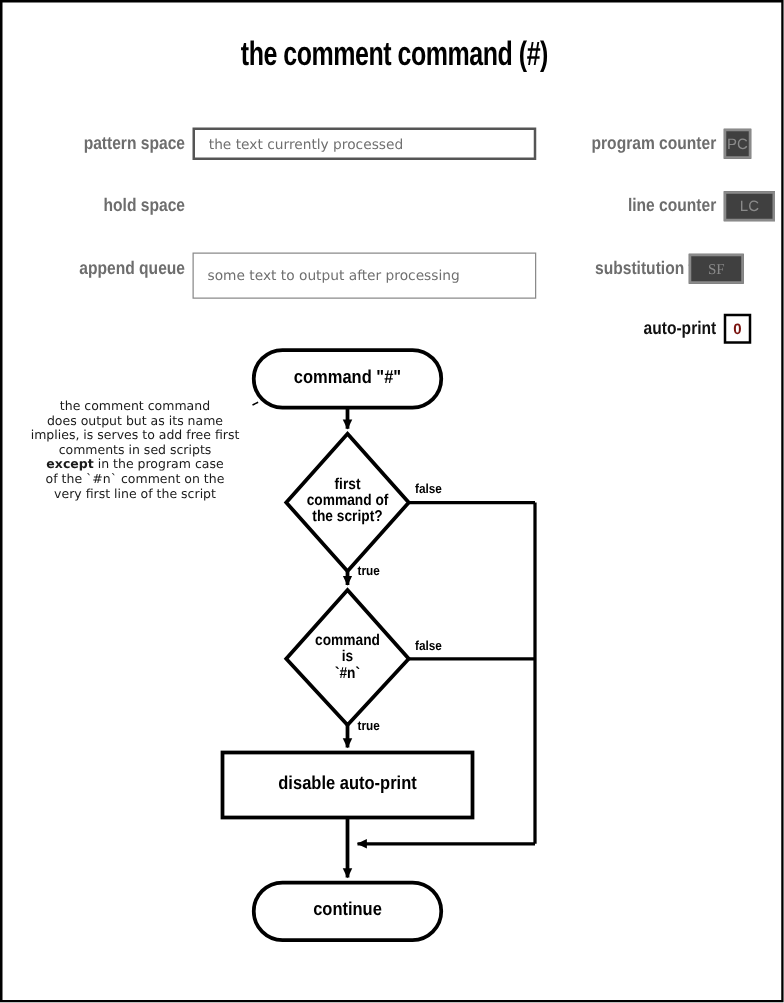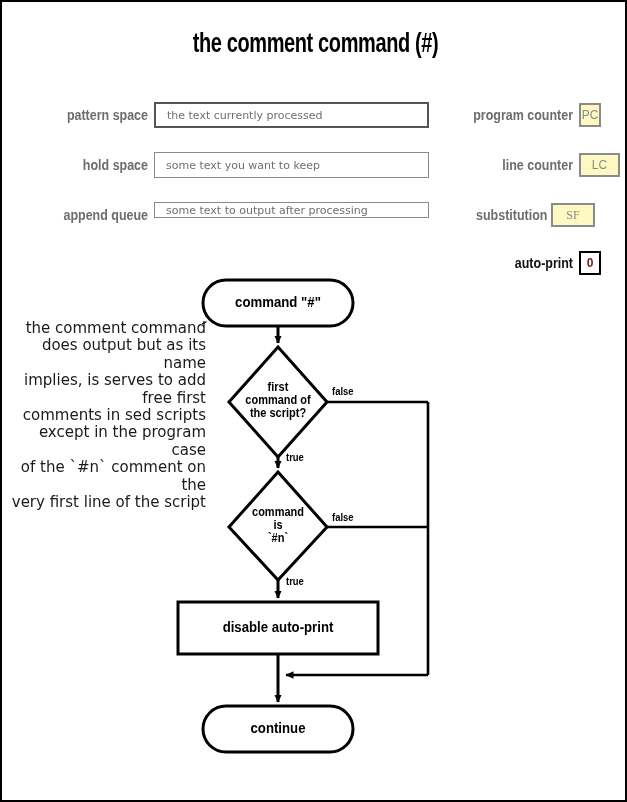--- a/index.html
+++ b/index.html
@@ -15,56 +15,55 @@
          transform:scaleX(0.74);transform-origin:center center;
          white-space:nowrap;}
 
   
   .lbl{position:absolute;font-weight:bold;font-size:14.5px;color:#6d6d6d;
        text-align:right;white-space:nowrap;
        transform:scaleX(0.86);transform-origin:right center;}
   .field{position:absolute;box-sizing:border-box;background:#fff;
          font-size:11px;color:#6f6f6f;font-family:"DejaVu Sans",sans-serif;
          display:flex;align-items:center;padding-left:11px;}
-  .reg{position:absolute;box-sizing:border-box;background:#fef9c3;
+  .reg{position:absolute;box-sizing:border-box;background:#404040;
        border:2px solid #8a8a8a;color:#8a8a8a;font-size:12px;
        display:flex;align-items:center;justify-content:center;}
   #autoprint-box{position:absolute;box-sizing:border-box;background:#fff;
        border:2px solid #000;color:#7a1410;font-size:12px;font-weight:bold;
        display:flex;align-items:center;justify-content:center;}
 
   
   #flow{position:absolute;left:0;top:0;width:627px;height:802px;}
   .nodetext{position:absolute;text-align:center;font-weight:bold;
             color:#000;pointer-events:none;line-height:1.04;
             transform:scaleX(0.88);transform-origin:center center;}
   .edgelbl{position:absolute;font-weight:bold;font-size:10.5px;color:#000;
            white-space:nowrap;transform:scaleX(0.9);transform-origin:left center;}
 
   
-  #annot{position:absolute;left:8px;top:318px;width:196px;text-align:right;
-         font-family:"DejaVu Sans",sans-serif;font-size:15px;color:#1a1a1a;
+  #annot{position:absolute;left:8px;top:318px;width:196px;text-align:center;
+         font-family:"DejaVu Sans",sans-serif;font-size:10px;color:#1a1a1a;
          line-height:1.16;}
-  #annot b{font-weight:normal;margin-top:28px;}
+  #annot b{font-weight:bold;margin-top:28px;}
 </style>
 </head>
 <body>
 
 <div id="page">
 
   <div id="title">the comment command (#)</div>
 
   <div class="lbl" style="left:20px;top:105px;width:126px;">pattern space</div>
   <div class="field" style="left:152px;top:100px;width:275px;height:26px;border:2px solid #555;">the text currently processed</div>
 
   <div class="lbl" style="left:20px;top:155px;width:126px;">hold space</div>
-  <div class="field" style="left:152px;top:150px;width:275px;height:26px;border:1.5px solid #8a8a8a;">some text you want to keep</div>
 
   <div class="lbl" style="left:20px;top:205px;width:126px;">append queue</div>
-  <div class="field" style="left:152px;top:200px;width:275px;height:16px;border:1.5px solid #8a8a8a;">some text to output after processing</div>
+  <div class="field" style="left:152px;top:200px;width:275px;height:37px;border:1.5px solid #8a8a8a;">some text to output after processing</div>
 
   <div class="lbl" style="left:430px;top:105px;width:141px;">program counter</div>
   <div class="reg" style="left:577px;top:101px;width:22px;height:24px;">PC</div>
 
   <div class="lbl" style="left:430px;top:155px;width:141px;">line counter</div>
   <div class="reg" style="left:577px;top:151px;width:41px;height:24px;">LC</div>
 
   <div class="lbl" style="left:430px;top:205px;width:141px;">substitution flag</div>
   <div class="reg" style="left:549px;top:201px;width:44px;height:24px;font-family:Liberation Serif, serif;">SF</div>
 

